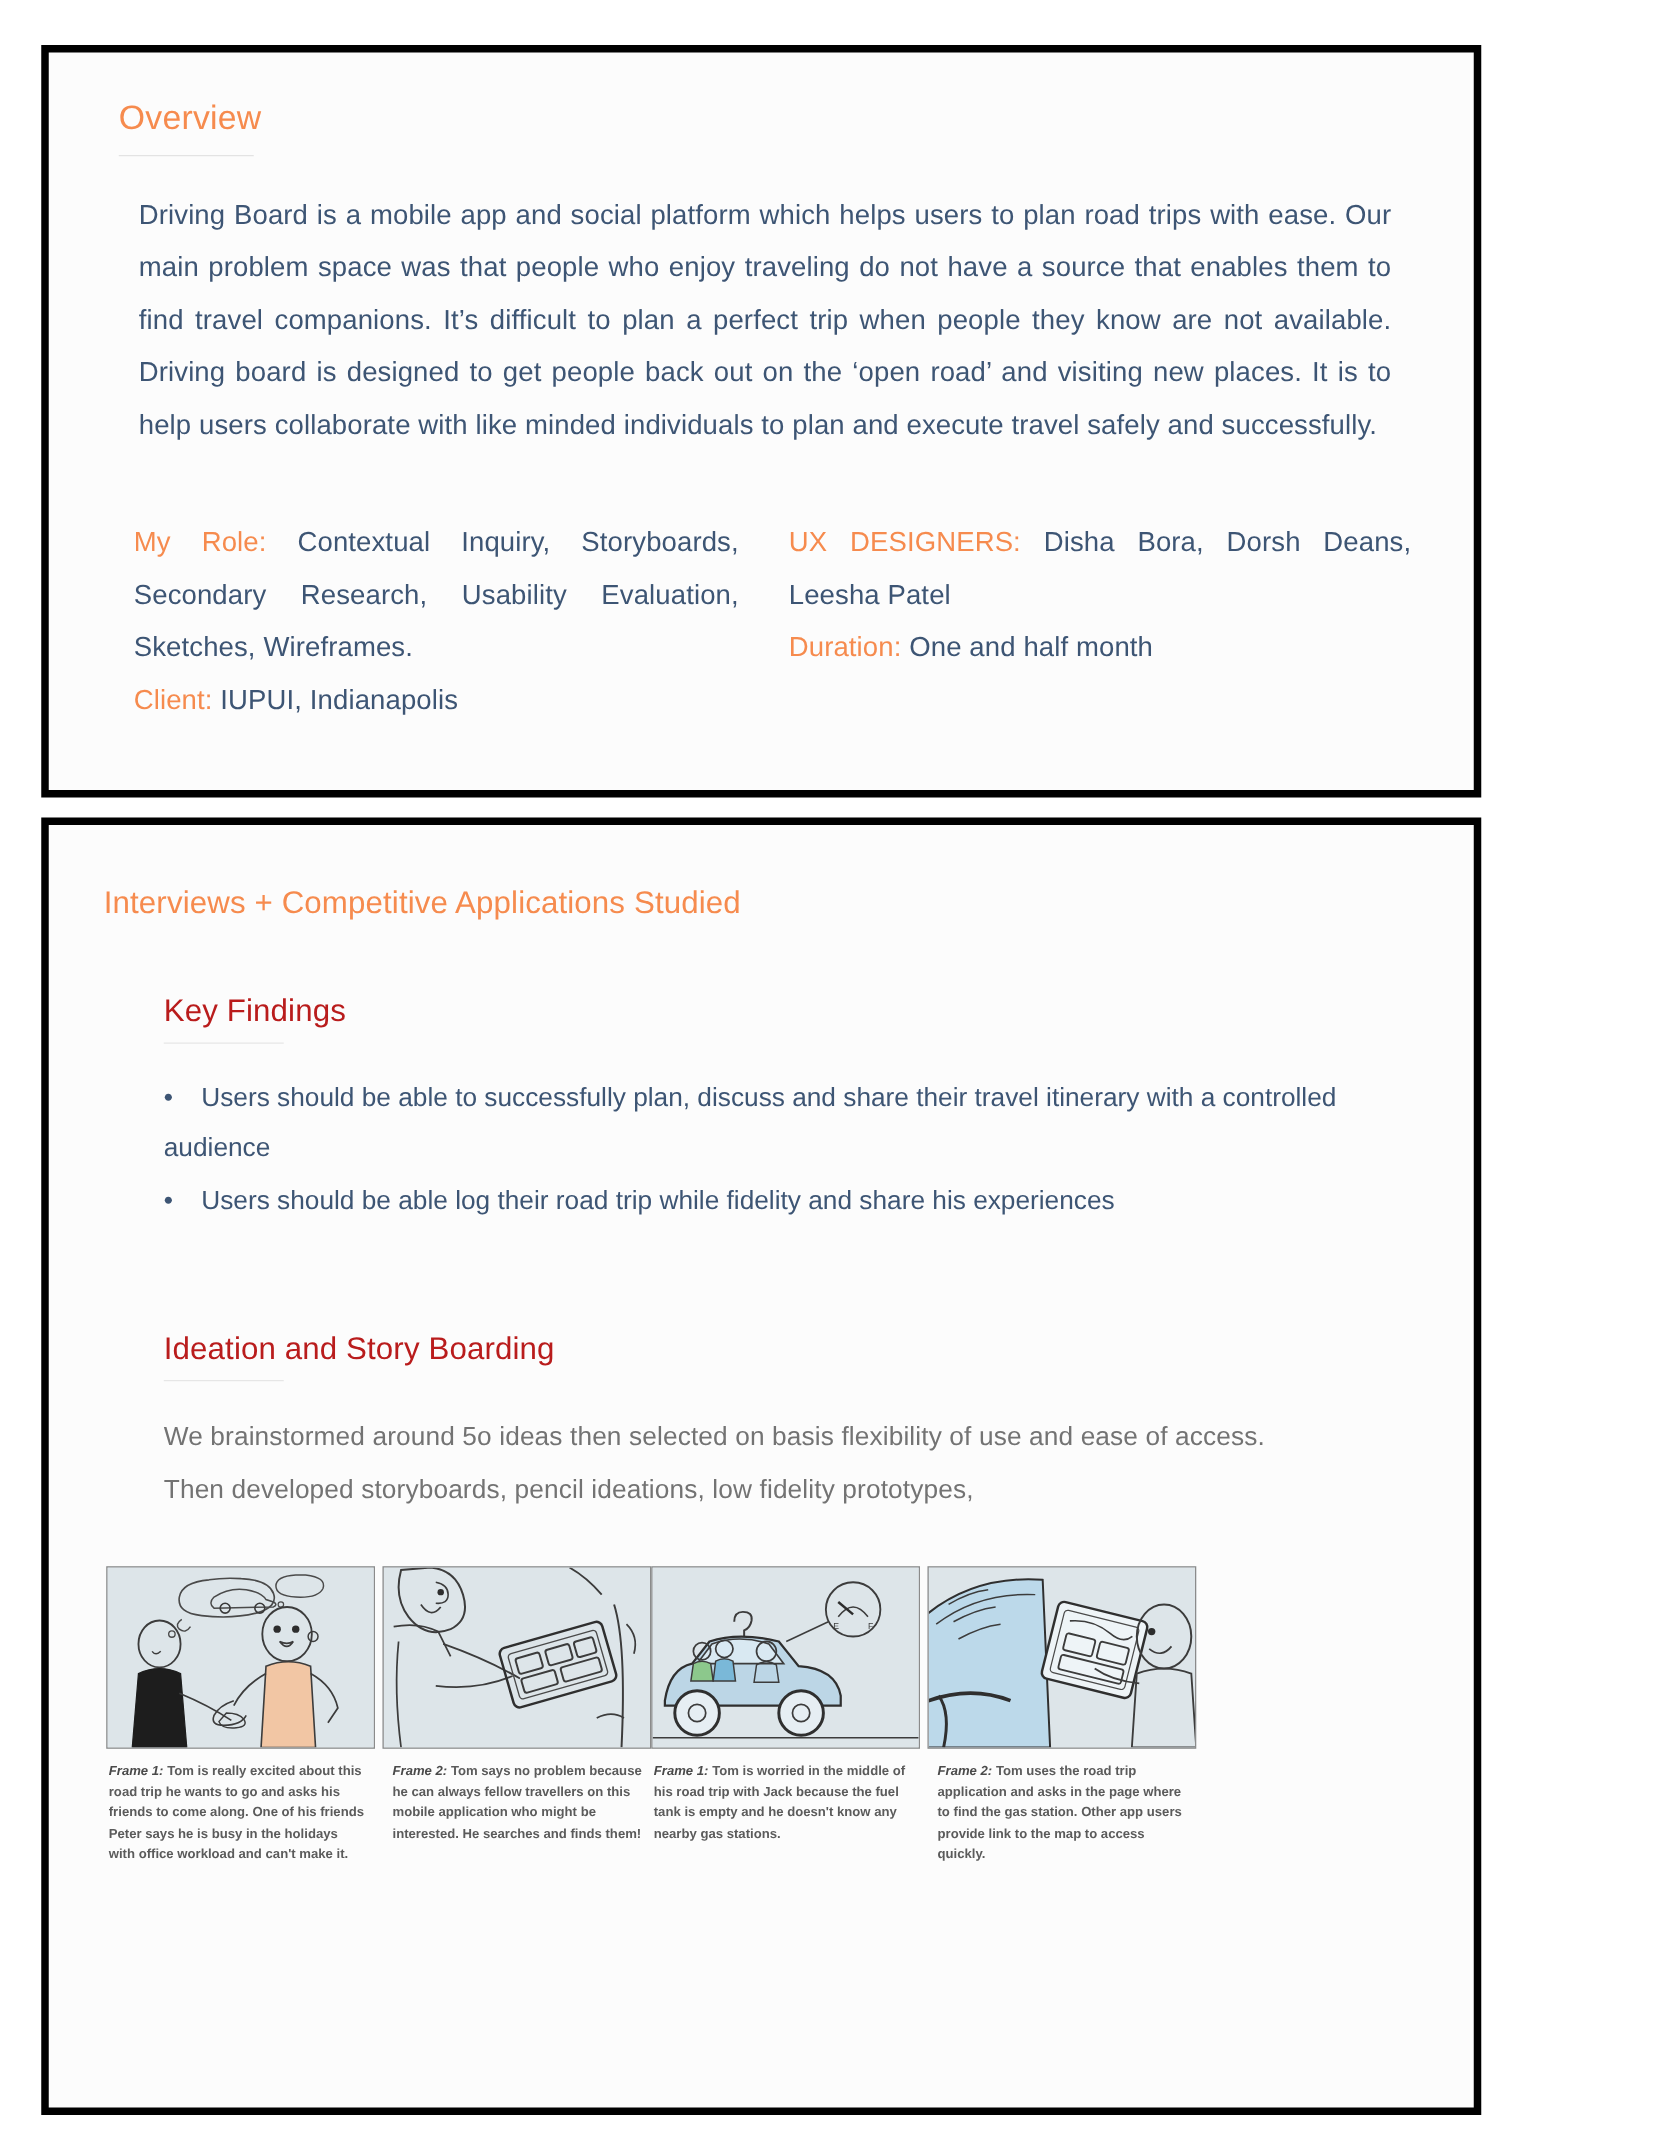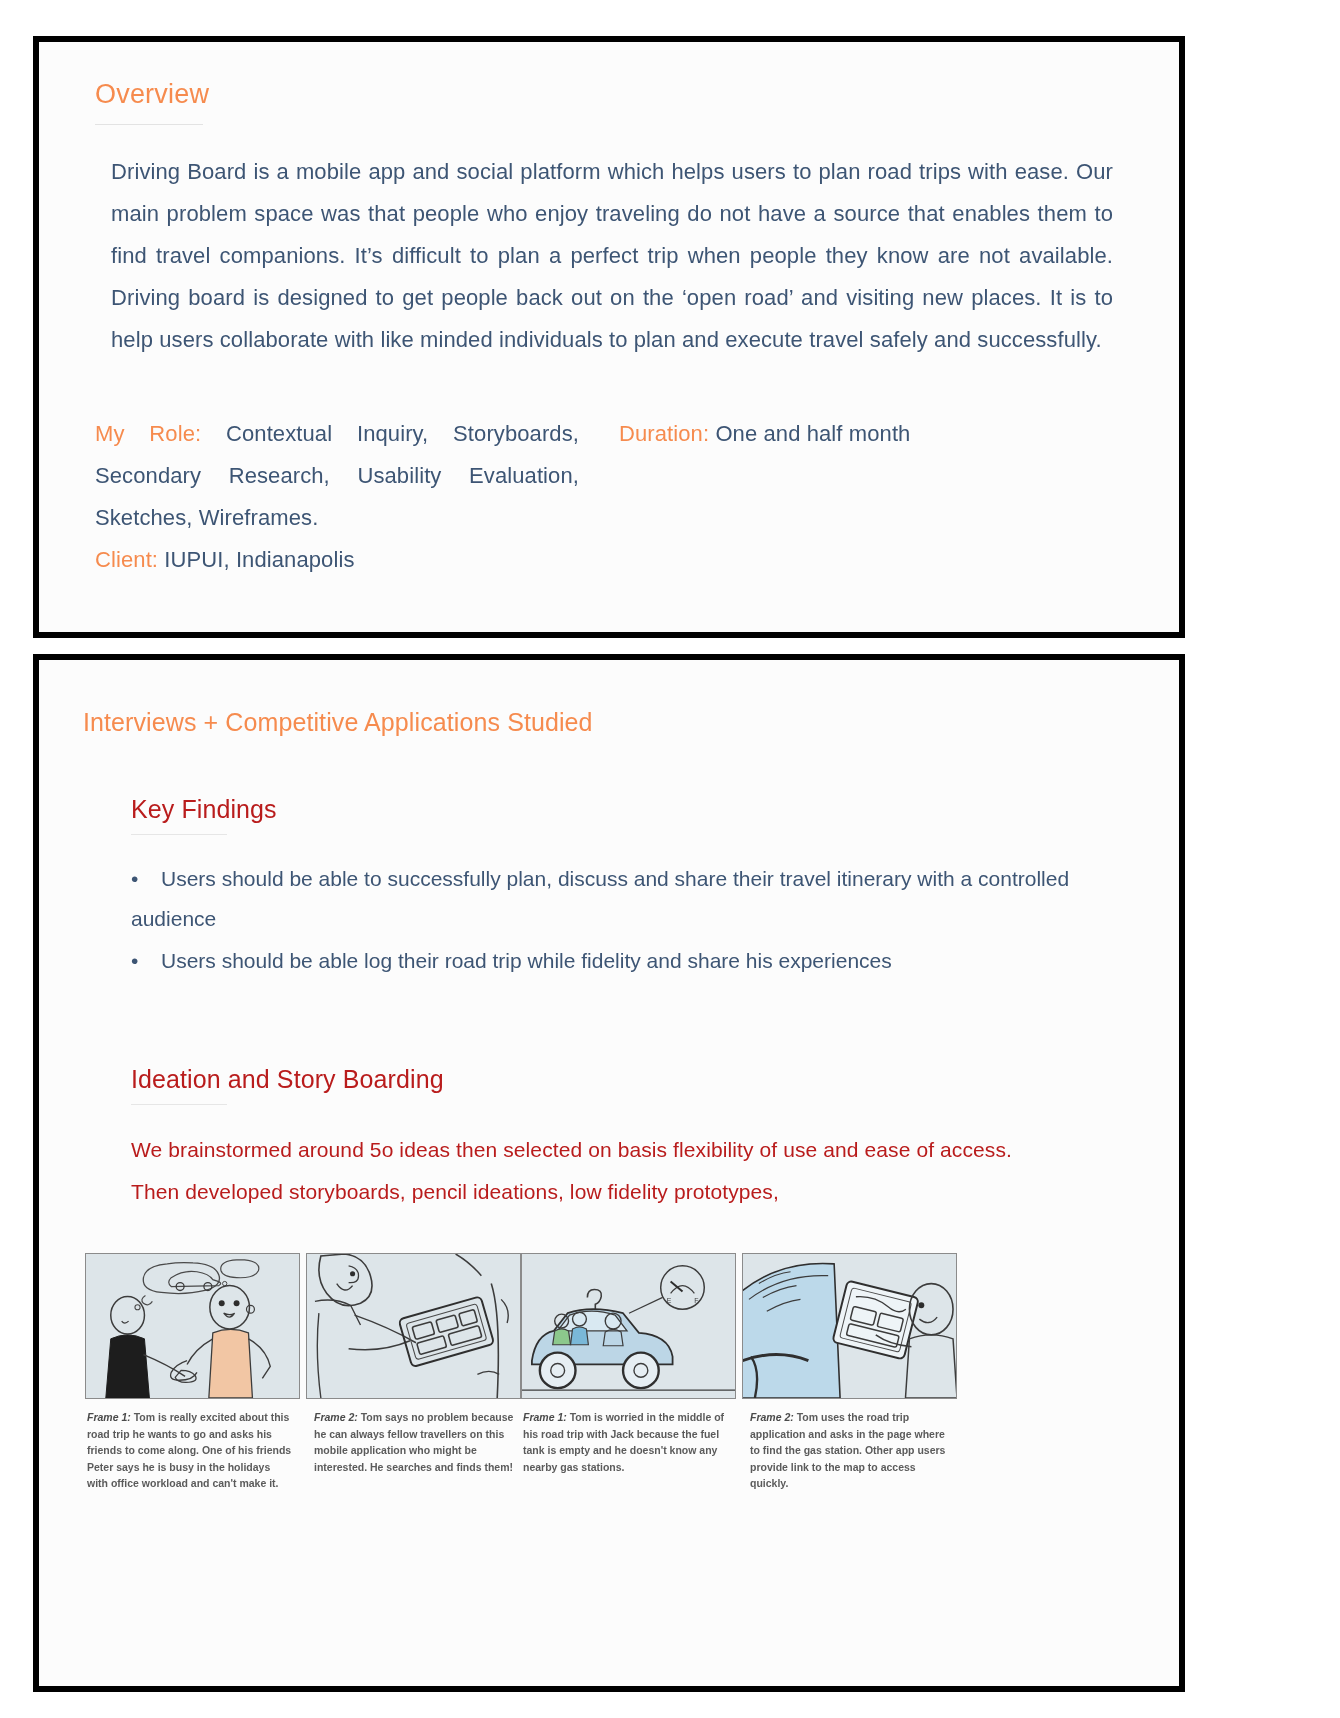--- a/index.html
+++ b/index.html
@@ -89,21 +89,21 @@
 
   
   .credits {
     display: flex;
     margin-top: 52px;
     gap: 40px;
   }
   .credits-col {
     flex: 1 1 0;
   }
-  .credits-col.left { max-width: 484px; }
+  .credits-col.left { max-width: 484px; margin-left: 12px; }
   .credits-col.right { max-width: 500px; }
 
   .credit-line {
     color: #3d5574;
     font-size: 22px;
     line-height: 42px;
     text-align: justify;
     margin: 0;
     letter-spacing: .1px;
   }
@@ -151,21 +151,21 @@
   }
 
   
   .wrap-bullet {
     text-align: justify;
     text-indent: 0;
   }
 
   
   .ideation-text {
-    color: #b91c1c;
+    color: #737373;
     font-size: 21px;
     line-height: 42px;
     margin: 0;
     text-align: left;
     letter-spacing: .1px;
   }
 
   
   .storyboards {
     display: flex;
@@ -225,20 +225,24 @@
           <span class="accent">My Role:</span>
           <span>Contextual Inquiry, Storyboards, Secondary Research, Usability Evaluation, Sketches, Wireframes.</span>
         </p>
         <p class="credit-line nowrapj">
           <span class="accent">Client:</span>
           <span>IUPUI, Indianapolis</span>
         </p>
       </div>
 
       <div class="credits-col right">
+        <p class="credit-line">
+          <span class="accent">UX DESIGNERS:</span>
+          <span>Disha Bora, Dorsh Deans, Leesha Patel</span>
+        </p>
         <p class="credit-line nowrapj">
           <span class="accent">Duration:</span>
           <span>One and half month</span>
         </p>
       </div>
 
     </div>
   </section>
 
   <section class="panel" id="panel-research">

